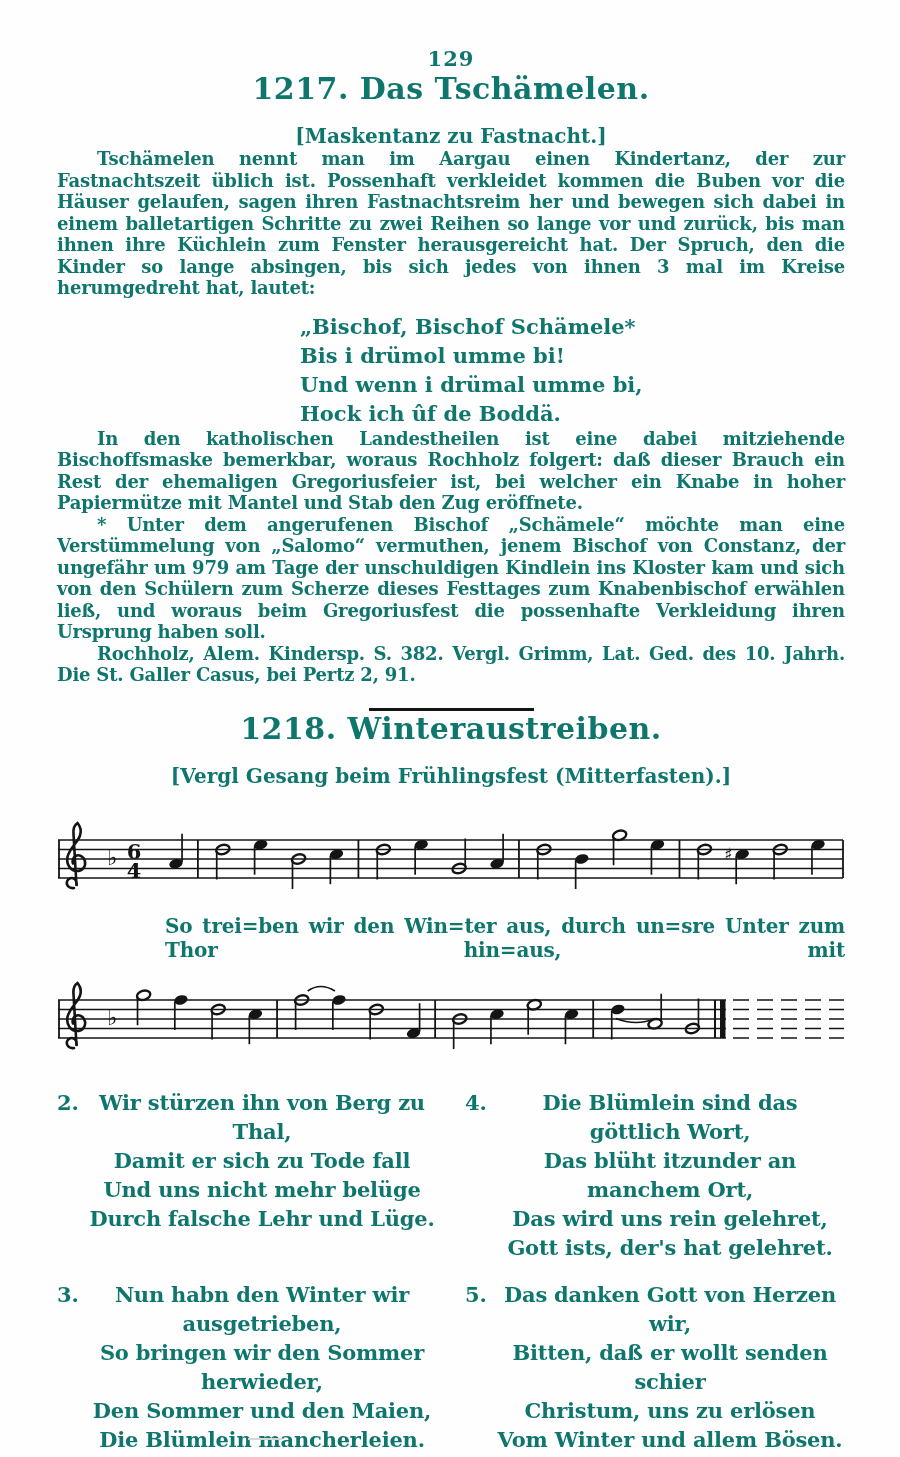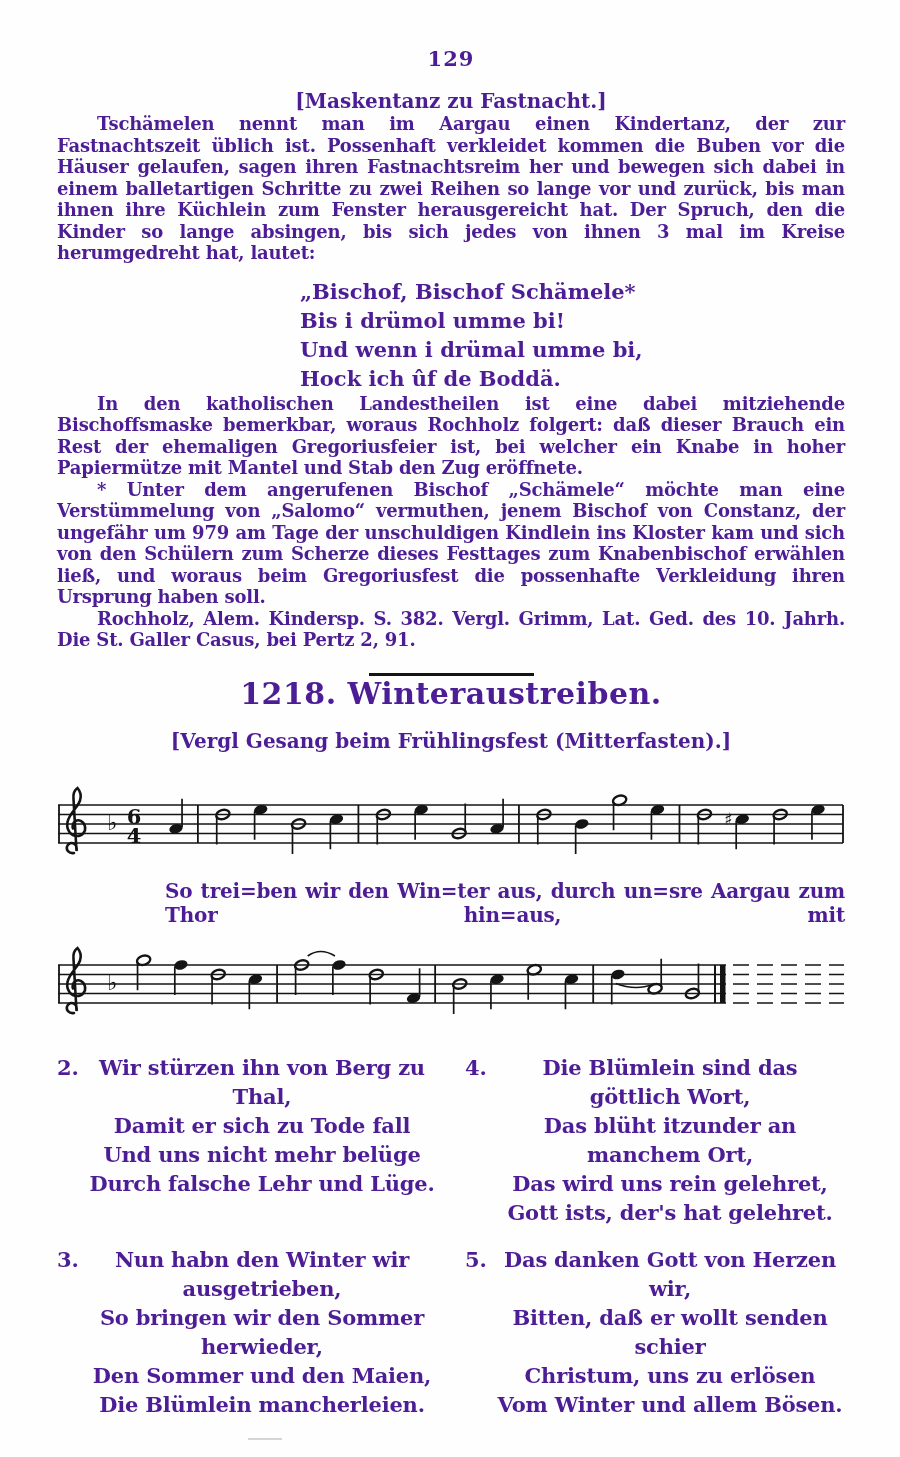--- a/index.html
+++ b/index.html
@@ -2,21 +2,21 @@
 <html><head>
 <meta charset="utf-8">
 <style>
   html,body{margin:0;padding:0;background:#e8e8e8;}
   *{box-sizing:border-box;}
   .page{
     position:relative;
     width:900px;height:1457px;
     margin:0 auto;
     background:#fefefe;
-    color:#4c1d95;
+    color:#0f766e;
     font-family:"DejaVu Serif","Liberation Serif",serif;
     overflow:hidden;
     padding:46px 55px 0 57px;
   }
   .page-number{
     text-align:center;
     font-size:21px;font-weight:bold;
     letter-spacing:1px;
   }
   h1.song-title{
@@ -90,20 +90,21 @@
   }
 </style>
 </head>
 <body>
 
 <div class="page">
 
   <div class="page-number">129</div>
 
   <section>
+    <h1 class="song-title t1">1217.  Das Tschämelen.</h1>
     <div class="subtitle">[Maskentanz zu Fastnacht.]</div>
     <p class="body ind m-t16">Tschämelen nennt man im Aargau einen Kindertanz, der zur Fastnachtszeit üblich ist. Possenhaft verkleidet kommen die Buben vor die Häuser gelaufen, sagen ihren Fastnachtsreim her und bewegen sich dabei in einem balletartigen Schritte zu zwei Reihen so lange vor und zurück, bis man ihnen ihre Küchlein zum Fenster herausgereicht hat. Der Spruch, den die Kinder so lange absingen, bis sich jedes von ihnen 3 mal im Kreise herumgedreht hat, lautet:</p>
     <div class="quote prelines">„Bischof, Bischof Schämele*
 Bis i drümol umme bi!
 Und wenn i drümal umme bi,
 Hock ich ûf de Boddä.</div>
     <p class="body ind m-t13">In den katholischen Landestheilen ist eine dabei mitziehende Bischoffsmaske bemerkbar, woraus Rochholz folgert: daß dieser Brauch ein Rest der ehemaligen Gregoriusfeier ist, bei welcher ein Knabe in hoher Papiermütze mit Mantel und Stab den Zug eröffnete.</p>
     <p class="body small ind m-t16">* Unter dem angerufenen Bischof „Schämele“ möchte man eine Verstümmelung von „Salomo“ vermuthen, jenem Bischof von Constanz, der ungefähr um 979 am Tage der unschuldigen Kindlein ins Kloster kam und sich von den Schülern zum Scherze dieses Festtages zum Knabenbischof erwählen ließ, und woraus beim Gregoriusfest die possenhafte Verkleidung ihren Ursprung haben soll.</p>
     <p class="body small ind">Rochholz, Alem. Kindersp. S. 382.  Vergl. Grimm, Lat. Ged. des 10. Jahrh.  Die St. Galler Casus, bei Pertz 2, 91.</p>
   </section>
@@ -162,21 +163,21 @@
             <text x="667.2941176470588" y="48.25" font-size="17" font-weight="bold" fill="#141414" font-family="DejaVu Sans, sans-serif">♯</text>
             <ellipse cx="685.2941176470588" cy="42.25" rx="6.8" ry="4.6" transform="rotate(-16 685.2941176470588 42.25)" fill="#141414"></ellipse>
             <line x1="679.1941176470588" y1="43.75" x2="679.1941176470588" y2="72.25" stroke="#141414" stroke-width="1.7"></line>
             <ellipse cx="723.1764705882352" cy="37.5" rx="6.8" ry="4.6" transform="rotate(-16 723.1764705882352 37.5)" fill="none" stroke="#141414" stroke-width="2.4"></ellipse>
             <line x1="717.0764705882352" y1="39" x2="717.0764705882352" y2="67.5" stroke="#141414" stroke-width="1.7"></line>
             <ellipse cx="761.0588235294117" cy="32.75" rx="6.8" ry="4.6" transform="rotate(-16 761.0588235294117 32.75)" fill="#141414"></ellipse>
             <line x1="754.9588235294117" y1="34.25" x2="754.9588235294117" y2="62.75" stroke="#141414" stroke-width="1.7"></line>
             <line x1="786" y1="28" x2="786" y2="66" stroke="#141414" stroke-width="1.8"></line>
           </svg>
       </div>
-      <div class="lyrics l1">So trei=ben wir den Win=ter aus, durch un=sre Aargau zum Thor hin=aus, mit</div>
+      <div class="lyrics l1">So trei=ben wir den Win=ter aus, durch un=sre Unter zum Thor hin=aus, mit</div>
       <div class="staffwrap" style="margin-top:10px;">
         <svg id="staff2" width="788" height="100">
             <line x1="1" y1="28" x2="668.9999999999999" y2="28" stroke="#141414" stroke-width="1.3"></line>
             <line x1="675.9999999999999" y1="28" x2="787" y2="28" stroke="#141414" stroke-width="1.3" stroke-dasharray="16 8"></line>
             <line x1="1" y1="37.5" x2="668.9999999999999" y2="37.5" stroke="#141414" stroke-width="1.3"></line>
             <line x1="675.9999999999999" y1="37.5" x2="787" y2="37.5" stroke="#141414" stroke-width="1.3" stroke-dasharray="16 8"></line>
             <line x1="1" y1="47" x2="668.9999999999999" y2="47" stroke="#141414" stroke-width="1.3"></line>
             <line x1="675.9999999999999" y1="47" x2="787" y2="47" stroke="#141414" stroke-width="1.3" stroke-dasharray="16 8"></line>
             <line x1="1" y1="56.5" x2="668.9999999999999" y2="56.5" stroke="#141414" stroke-width="1.3"></line>
             <line x1="675.9999999999999" y1="56.5" x2="787" y2="56.5" stroke="#141414" stroke-width="1.3" stroke-dasharray="16 8"></line>

